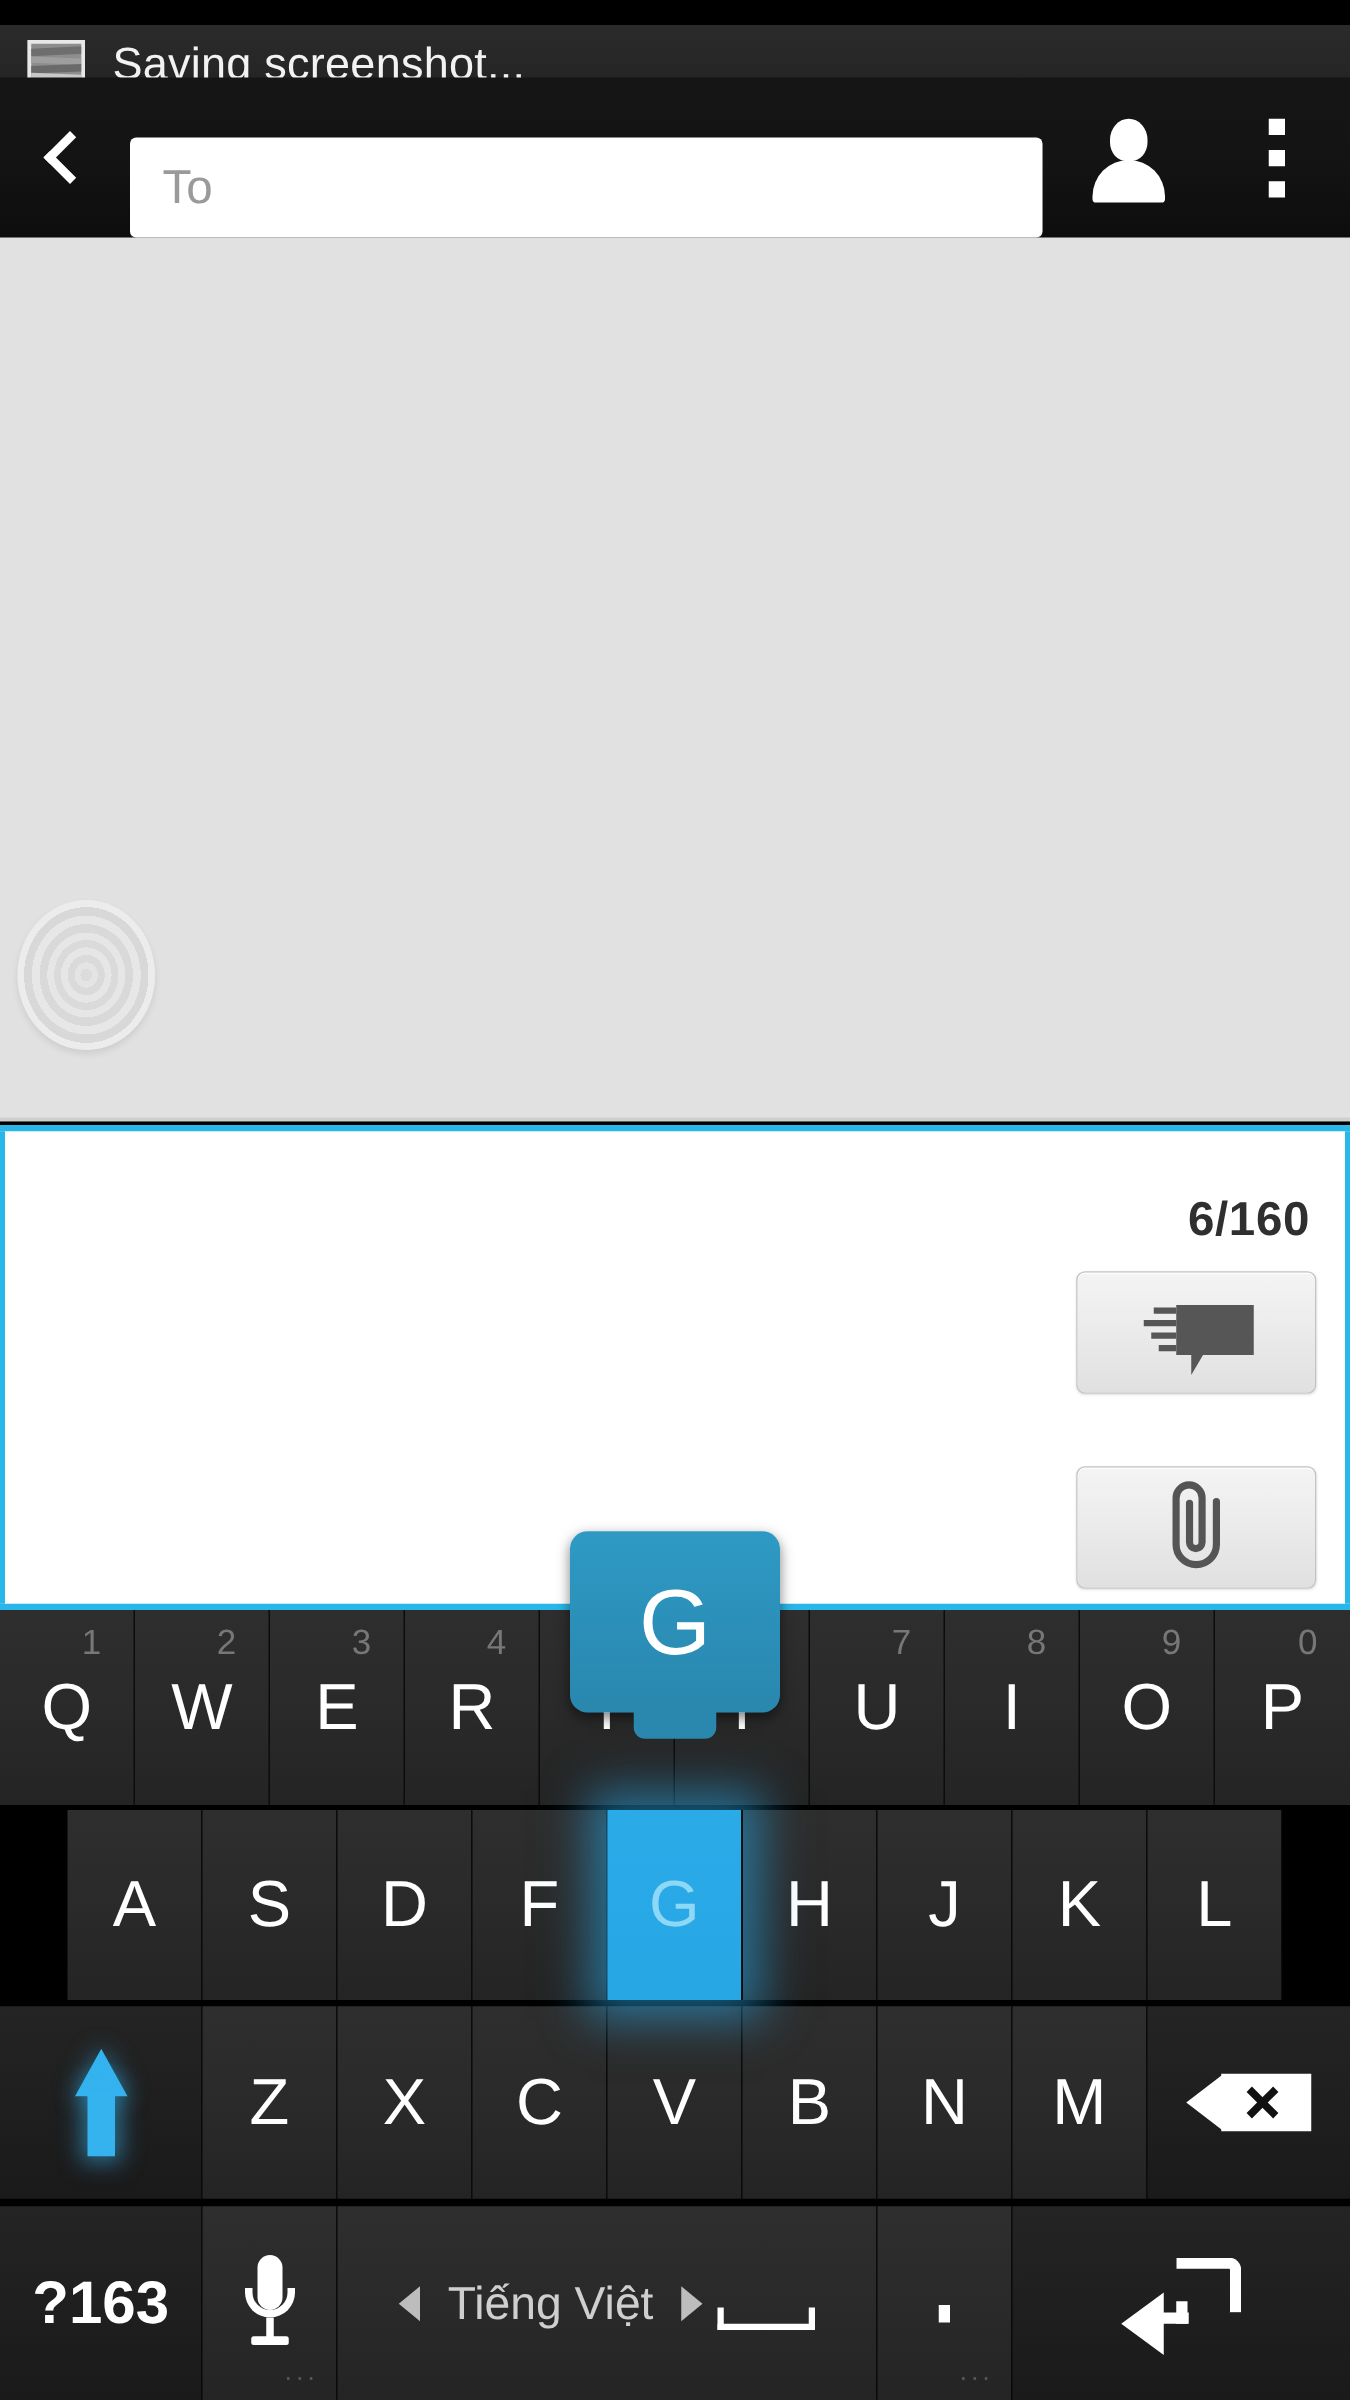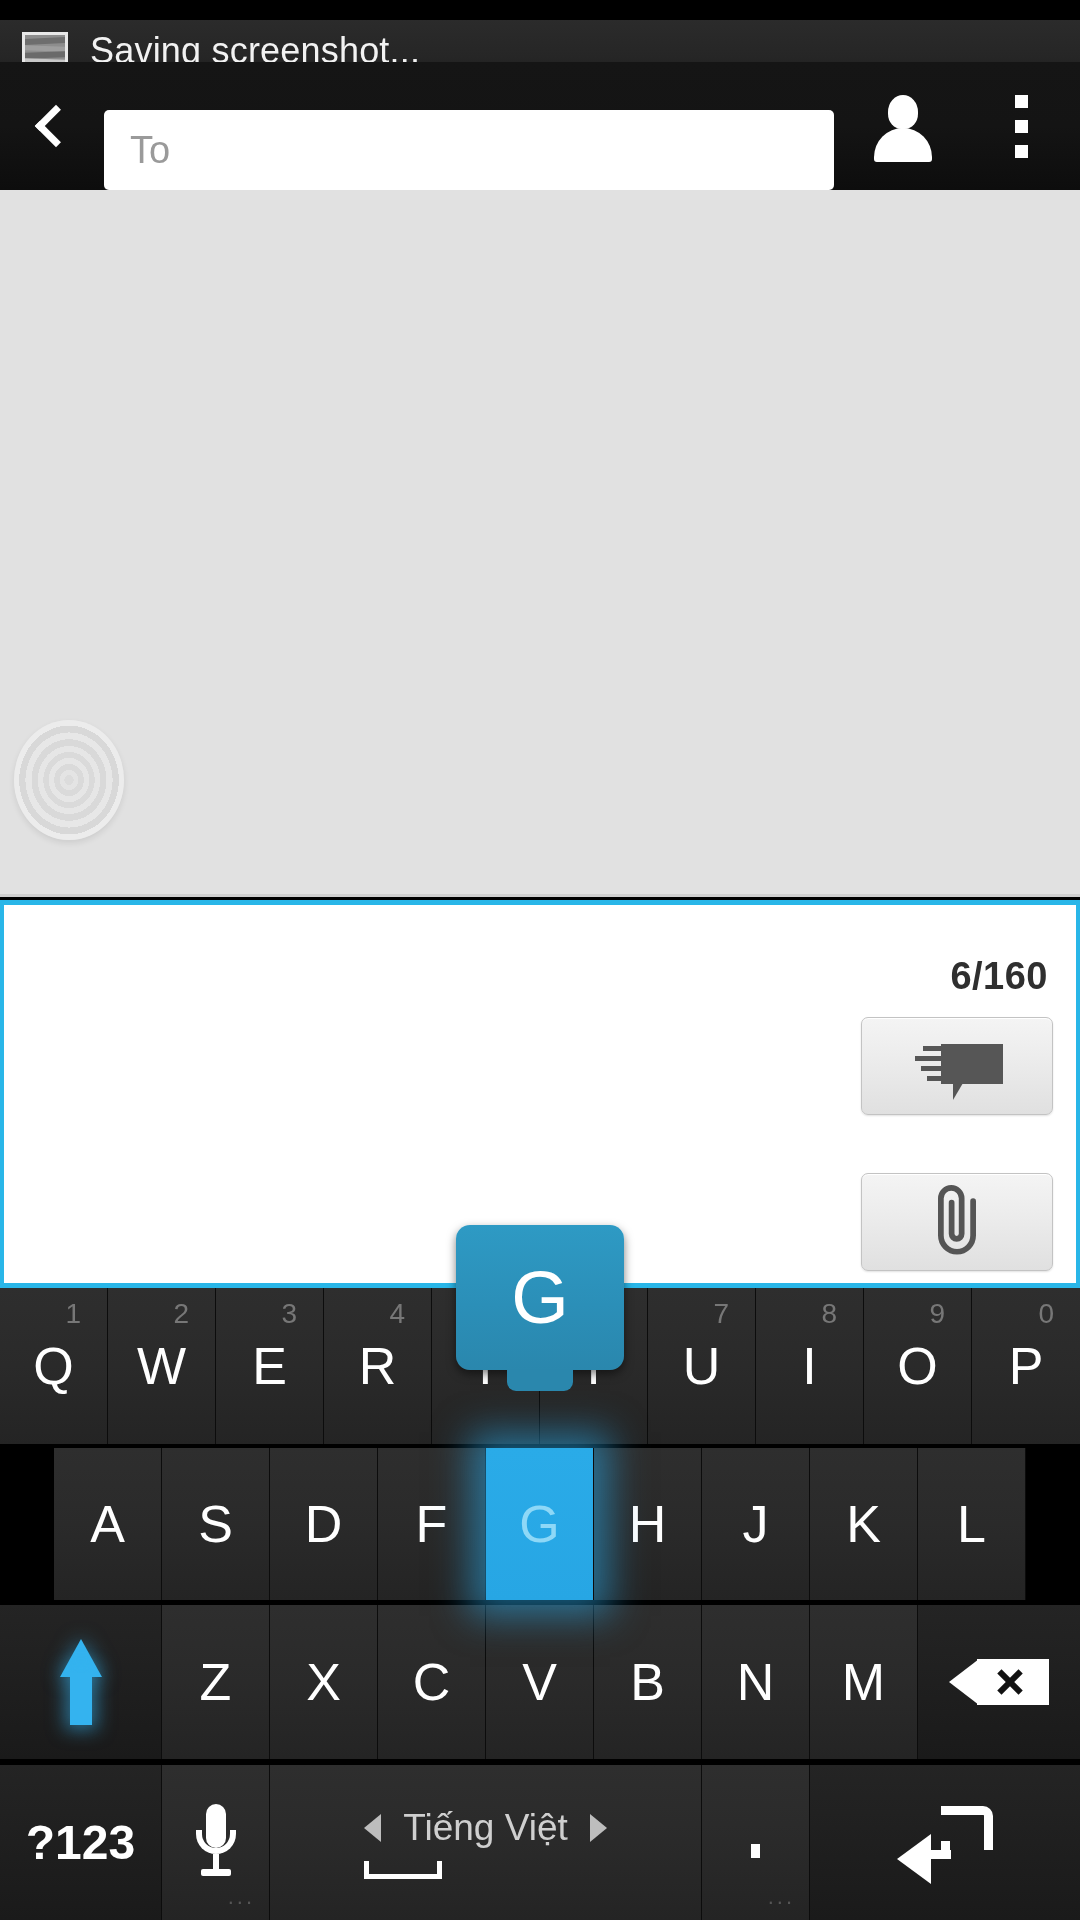--- a/index.html
+++ b/index.html
@@ -217,21 +217,21 @@
   .mic .arc{
     position:absolute; left:3px; top:26px; width:40px; height:24px;
     border:6px solid #fff; border-top:none; border-radius:0 0 22px 22px;
   }
   .mic .post{ position:absolute; left:20px; top:50px; width:6px; height:16px; background:#fff; }
   .mic .base{ position:absolute; left:8px; top:65px; width:30px; height:7px; background:#fff; border-radius:2px; }
   .hint3{
     position:absolute; bottom:10px; right:14px; color:#555; font-size:22px; letter-spacing:3px;
   }
   
-  .sp-wrap{ display:flex; flex-direction:column; align-items:flex-start; gap:12px; }
+  .sp-wrap{ display:flex; align-items:flex-end; gap:12px; }
   .sp-lang{ display:flex; align-items:center; gap:22px; color:#cfcfcf; font-size:37px; }
   .tri-l{ width:0;height:0;border-top:14px solid transparent;border-bottom:14px solid transparent;border-right:17px solid #bdbdbd; }
   .tri-r{ width:0;height:0;border-top:14px solid transparent;border-bottom:14px solid transparent;border-left:17px solid #bdbdbd; }
   .sp-bar{ width:78px; height:18px; border:5px solid #fff; border-top:none; }
   
   .period{ width:9px; height:14px; background:#fff; margin-top:16px; }
   
   .enter{ position:relative; width:96px; height:74px; }
   .enter .hook{
     position:absolute; right:0; top:0; width:52px; height:44px;
@@ -421,21 +421,21 @@
         <span class="arrow"></span>
           <span class="bodyb"></span>
         <span class="x1"></span>
           <span class="x2"></span>
       </span>
     </div>
   </div>
 
   <div class="krow r4">
     <div class="key dark" style="width:162px">
-      <span style="font-size:48px;font-weight:bold">?123</span>
+      <span style="font-size:48px;font-weight:bold">?163</span>
     </div>
     <div class="key" style="width:108px">
       <span class="mic">
         <span class="cap"></span>
           <span class="arc"></span>
           <span class="post"></span>
           <span class="base"></span>
       </span>
       <span class="hint3">...</span>
     </div>

